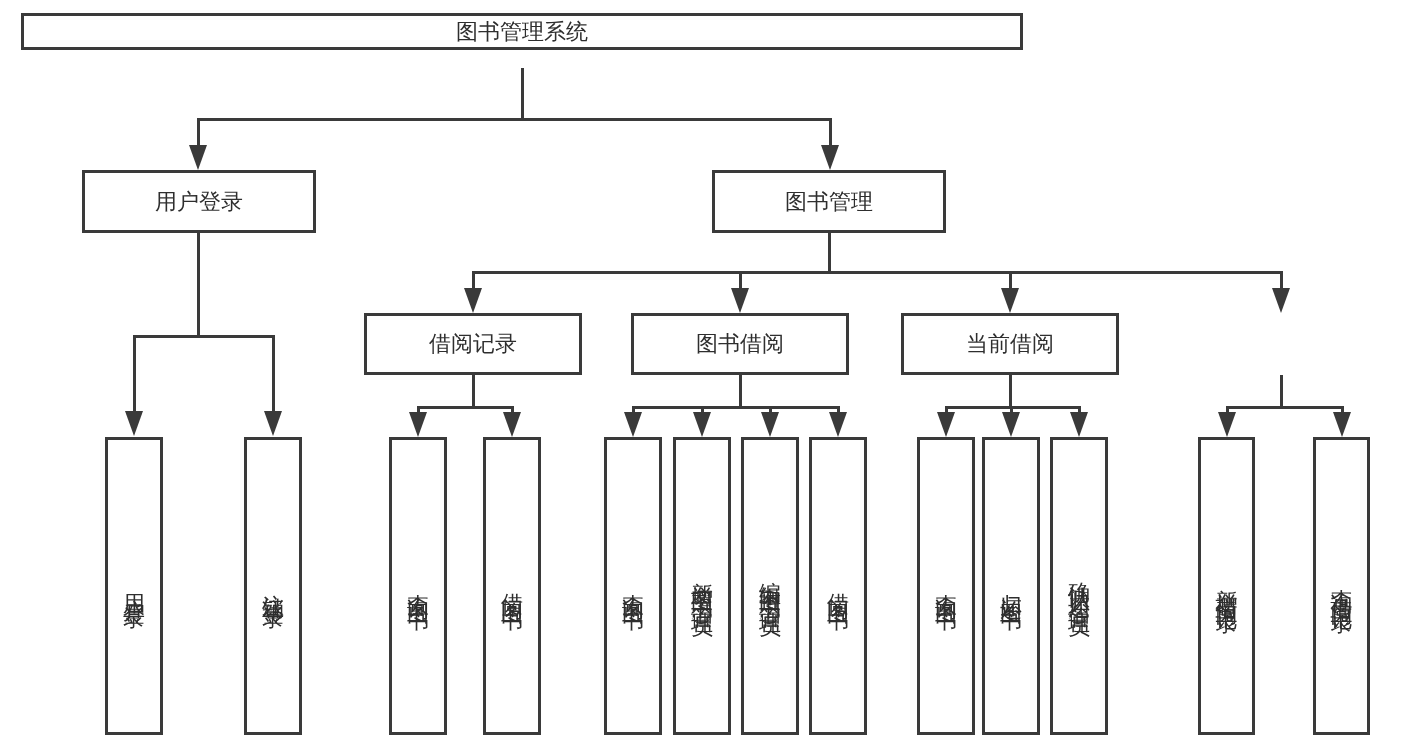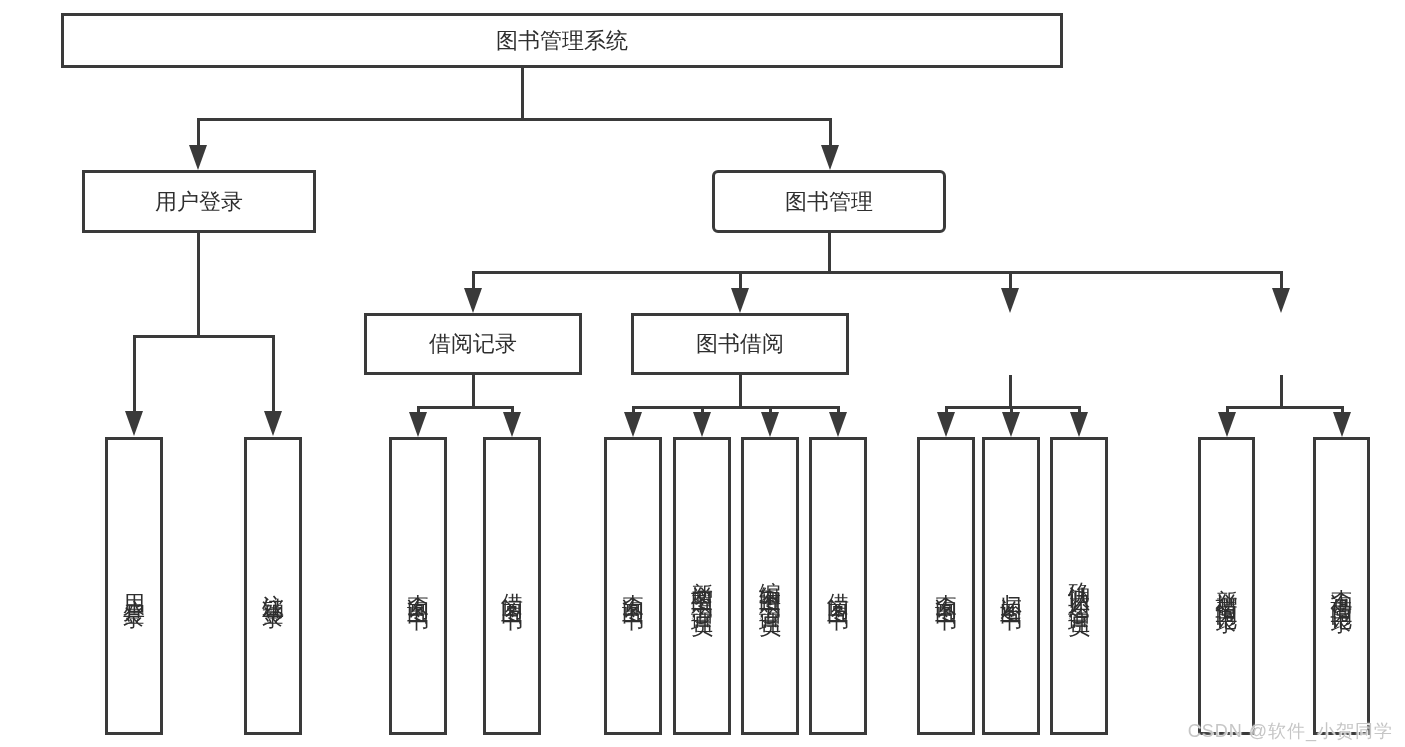--- a/index.html
+++ b/index.html
@@ -16,31 +16,31 @@
          border-left:9px solid transparent;border-right:9px solid transparent;
          border-top:25px solid #3a3a3a;}
   .watermark{position:absolute;right:12px;bottom:4px;font-size:18px;color:#c6c6c6;
              text-shadow:0 0 2px #ffffff,1px 1px 1px #ffffff;letter-spacing:1px;}
 </style>
 </head>
 <body>
 
 <div class="canvas">
 
-  <div class="node" style="left:21px;top:13px;width:1002px;height:55px;margin-left:40px;">图书管理系统</div>
+  <div class="node" style="left:21px;top:13px;width:1002px;height:37px;">图书管理系统</div>
 
   <div class="vline" style="left:521px;top:68px;height:52px;"></div>
   <div class="hline" style="left:197px;top:118px;width:634px;"></div>
   <div class="vline" style="left:197px;top:118px;height:30px;"></div>
   <div class="arrow" style="left:189px;top:145px;"></div>
   <div class="vline" style="left:829px;top:118px;height:30px;"></div>
   <div class="arrow" style="left:821px;top:145px;"></div>
 
   <div class="node" style="left:82px;top:170px;width:234px;height:63px;">用户登录</div>
-  <div class="node" style="left:712px;top:170px;width:234px;height:63px;border-radius:6px;">图书管理</div>
+  <div class="node" style="left:712px;top:170px;width:234px;height:63px;">图书管理</div>
 
   <div class="vline" style="left:197px;top:233px;height:104px;"></div>
   <div class="hline" style="left:133px;top:335px;width:142px;"></div>
   <div class="vline" style="left:133px;top:335px;height:78px;"></div>
   <div class="arrow" style="left:125px;top:411px;"></div>
   <div class="vline" style="left:272px;top:335px;height:78px;"></div>
   <div class="arrow" style="left:264px;top:411px;"></div>
 
   <div class="vline" style="left:828px;top:233px;height:40px;"></div>
   <div class="hline" style="left:472px;top:271px;width:810px;"></div>
@@ -48,20 +48,21 @@
   <div class="arrow" style="left:464px;top:288px;"></div>
   <div class="vline" style="left:739px;top:271px;height:22px;"></div>
   <div class="arrow" style="left:731px;top:288px;"></div>
   <div class="vline" style="left:1009px;top:271px;height:22px;"></div>
   <div class="arrow" style="left:1001px;top:288px;"></div>
   <div class="vline" style="left:1280px;top:271px;height:22px;"></div>
   <div class="arrow" style="left:1272px;top:288px;"></div>
 
   <div class="node" style="left:364px;top:313px;width:218px;height:62px;">借阅记录</div>
   <div class="node" style="left:631px;top:313px;width:218px;height:62px;font-family:Liberation Serif, serif;">图书借阅</div>
+  <div class="node" style="left:901px;top:313px;width:218px;height:62px;">当前借阅</div>
 
   <div class="vline" style="left:472px;top:375px;height:33px;"></div>
   <div class="vline" style="left:739px;top:375px;height:33px;"></div>
   <div class="vline" style="left:1009px;top:375px;height:33px;"></div>
   <div class="vline" style="left:1280px;top:375px;height:33px;"></div>
 
   <div class="hline" style="left:417px;top:406px;width:96px;"></div>
   <div class="hline" style="left:632px;top:406px;width:207px;"></div>
   <div class="hline" style="left:945px;top:406px;width:135px;"></div>
   <div class="hline" style="left:1226px;top:406px;width:117px;"></div>
@@ -103,15 +104,14 @@
   <div class="node node-v" style="left:741px;top:437px;width:58px;height:298px;">编辑图书（管理员）</div>
   <div class="node node-v" style="left:809px;top:437px;width:58px;height:298px;">借阅图书</div>
 
   <div class="node node-v" style="left:917px;top:437px;width:58px;height:298px;">查询图书</div>
   <div class="node node-v" style="left:982px;top:437px;width:58px;height:298px;">归还图书</div>
   <div class="node node-v" style="left:1050px;top:437px;width:58px;height:298px;">确认归还（管理员）</div>
 
   <div class="node node-v" style="left:1198px;top:437px;width:57px;height:298px;">新增借阅记录</div>
   <div class="node node-v" style="left:1313px;top:437px;width:57px;height:298px;">查询借阅记录</div>
 
-  <div class="watermark">CSDN @软件_小贺同学</div>
 
 </div>
 
 </body></html>

